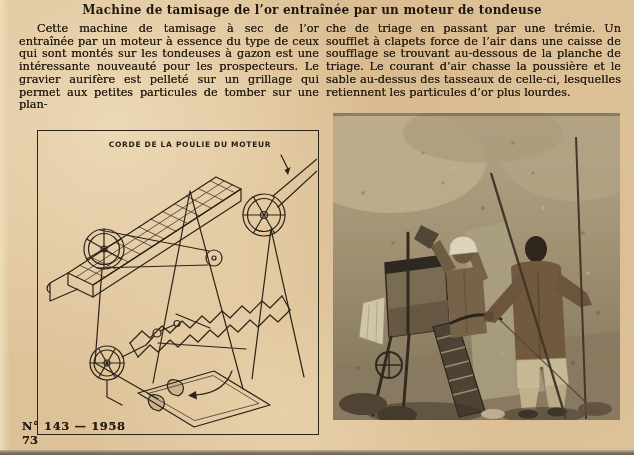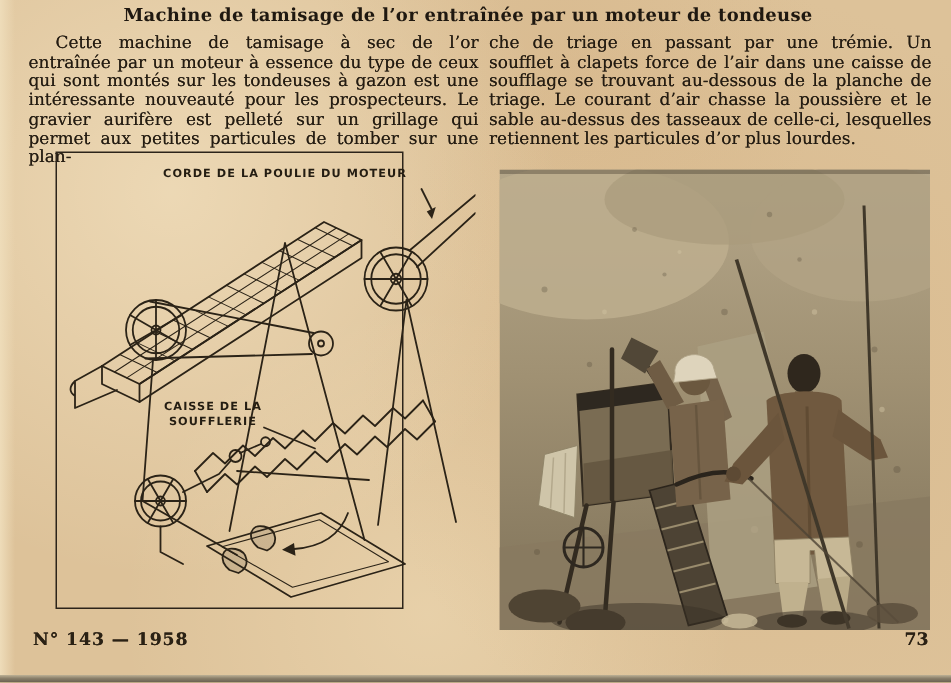--- a/index.html
+++ b/index.html
@@ -20,40 +20,41 @@
     letter-spacing:.2px;
   }
   .col{
     position:absolute;top:23px;margin:0;
     font-size:11.3px;line-height:12.7px;text-align:justify;
     text-shadow:0 0 .4px rgba(36,28,18,.85);
   }
   .col-left{left:19px;width:300px;text-indent:18px;}
   .col-right{left:326px;width:295px;}
   .figure-diagram{
-    position:absolute;left:37px;top:101px;width:232px;height:305px;
+    position:absolute;left:37px;top:130px;width:282px;height:305px;
     border:1.5px solid #2c241a;box-sizing:border-box;margin:0;
   }
   .figure-diagram svg{position:absolute;left:0;top:0;}
   .dlabel{
     position:absolute;font-family:"DejaVu Sans", sans-serif;
     font-weight:bold;font-size:7.5px;line-height:9.5px;
     letter-spacing:.7px;text-align:center;color:#241d12;
   }
   .label-cord{left:52px;top:9px;width:200px;white-space:nowrap;}
   .label-caisse{left:58px;top:164px;width:92px;}
   .label-clapets{left:128px;top:198px;width:102px;}
   .figure-photo{
     position:absolute;left:333px;top:113px;width:287px;height:307px;margin:0;
   }
   .footer{
     position:absolute;left:22px;right:15px;top:419px;
     display:flex;justify-content:space-between;align-items:baseline;
     font-weight:bold;font-size:11.5px;color:#2a2114;
     text-shadow:0 0 .4px rgba(42,33,20,.8);
+    flex-direction:column;
   }
   .issue{letter-spacing:.6px;}
   .bottom-rule{
     position:absolute;left:0;bottom:0;width:100%;height:5px;
     background:linear-gradient(180deg,#bdb195 0%,#8a7f6a 45%,#675e4e 100%);
   }
 </style>
 </head>
 <body>
 
@@ -127,21 +128,20 @@
           <polygon points="100,262 176,240 232,274 156,296"></polygon>
           <polygon points="110,262.5 175,244.5 221,272.5 157,289.5" stroke-width="0.7"></polygon>
           <path d="M134,263 C126,256 129,247 138,249 C147,251 148,261 140,265 Z" fill="#2b2317" fill-opacity="0.12"></path>
           <path d="M115,278 C107,271 110,262 119,264 C128,266 129,276 121,280 Z" fill="#2b2317" fill-opacity="0.12"></path>
           <path d="M194,240 Q186,262 158,264"></path>
           <polygon points="158,260 150,264.5 159,268.5" fill="#2b2317" stroke="none"></polygon>
         </g>
       </g>
     </svg>
     <div class="dlabel label-cord">CORDE DE LA POULIE DU MOTEUR</div>
-    <div class="dlabel label-caisse">CAISSE DE LA SOUFFLERIE</div>
   </figure>
 
   <figure class="figure-photo">
     <svg width="287" height="307" viewBox="0 0 287 307" preserveAspectRatio="none">
       <defs>
         <linearGradient id="pg" x1="0" y1="0" x2="0" y2="1">
           <stop offset="0" stop-color="#b4a689"></stop>
           <stop offset="0.45" stop-color="#a09173"></stop>
           <stop offset="1" stop-color="#7f7259"></stop>
         </linearGradient>

